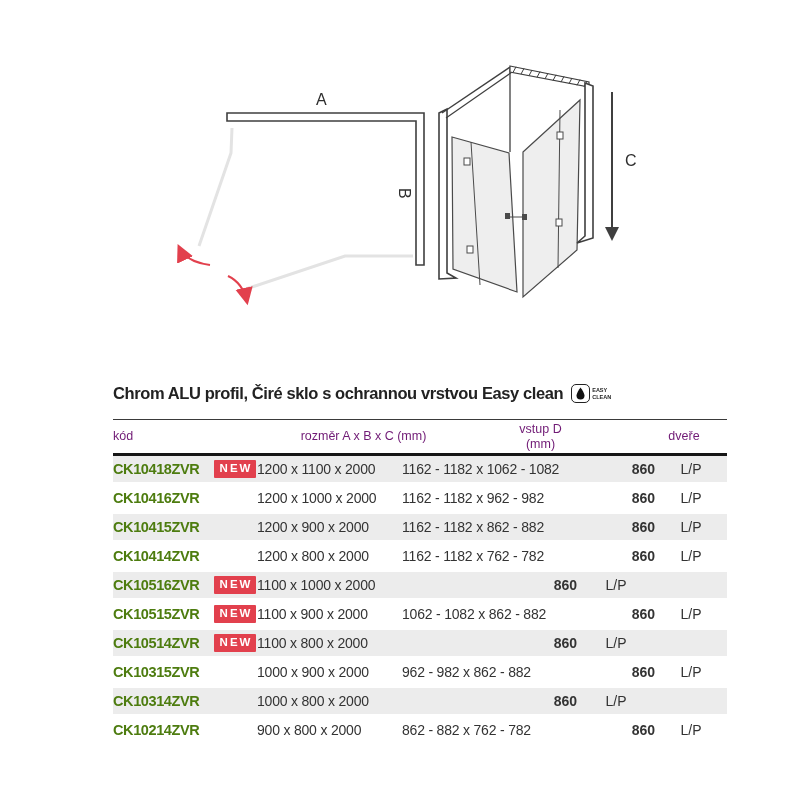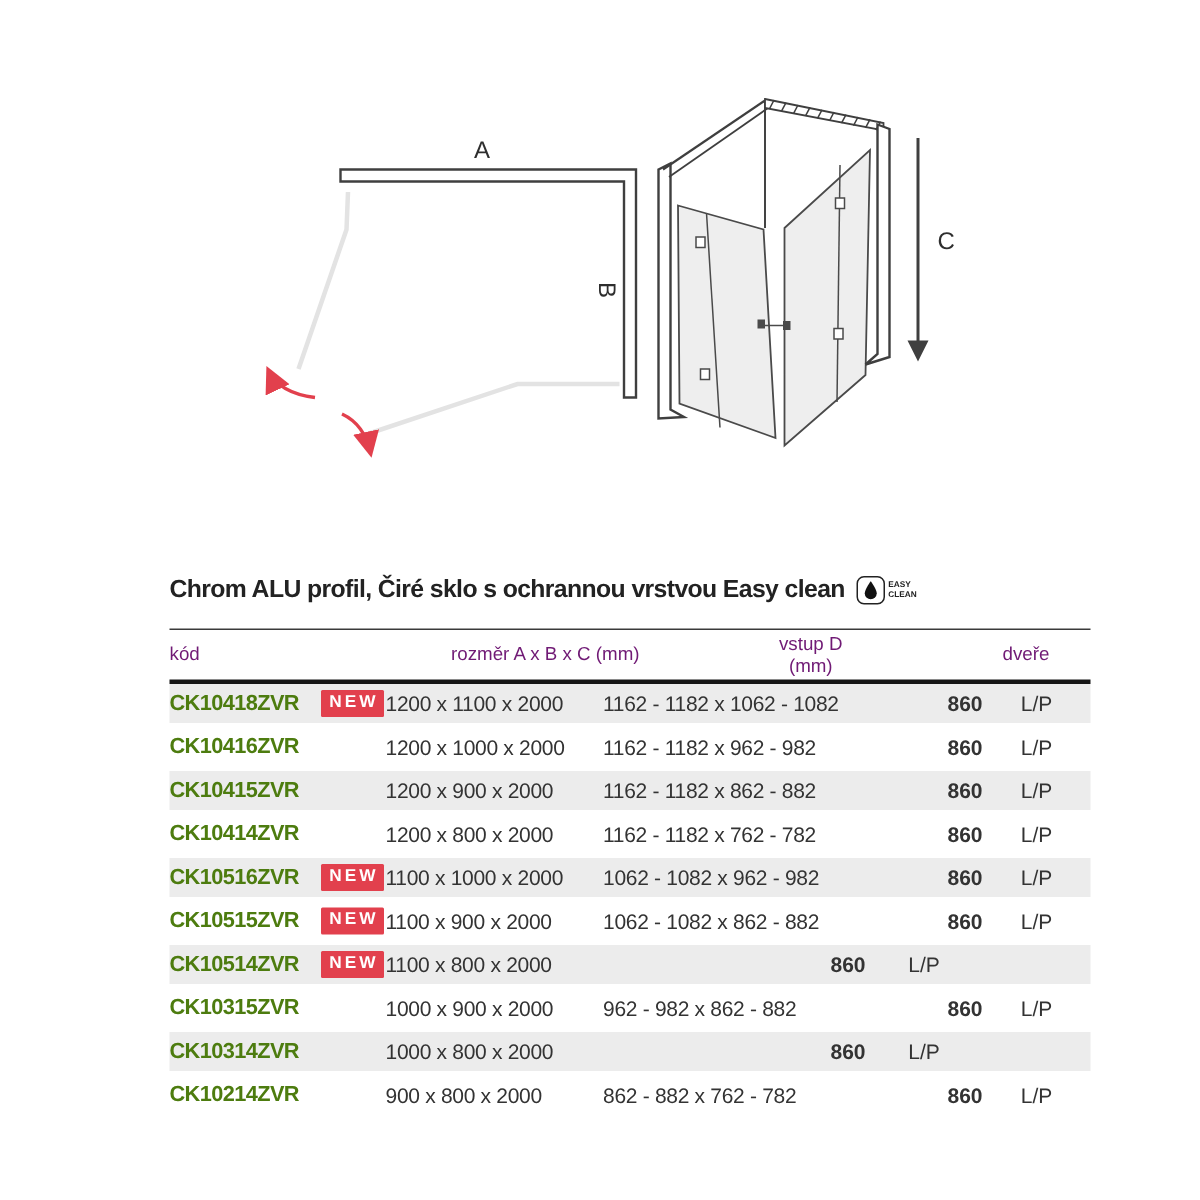--- a/index.html
+++ b/index.html
@@ -191,21 +191,20 @@
     <div class="c-vstup">860</div>
     <div class="c-dvere">L/P</div>
   </div>
 
   <div class="t-row shaded has-new">
     <div class="c-code">CK10516ZVR</div>
     <div class="c-new">
       <span class="new-badge">NEW</span>
     </div>
     <div class="c-mid">1100 x 1000 x 2000</div>
-    <div class="c-mid">1062 - 1082 x 962 - 982</div>
     <div class="c-vstup">860</div>
     <div class="c-dvere">L/P</div>
   </div>
 
   <div class="t-row has-new">
     <div class="c-code">CK10515ZVR</div>
     <div class="c-new">
       <span class="new-badge">NEW</span>
     </div>
     <div class="c-mid">1100 x 900 x 2000</div>

